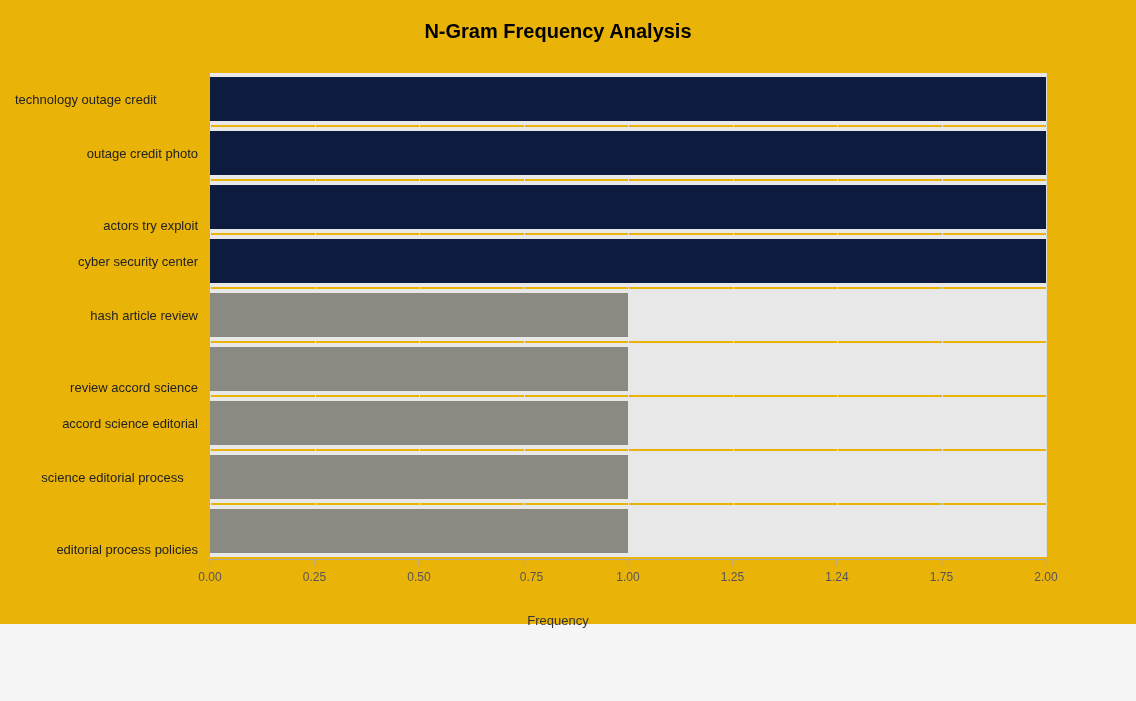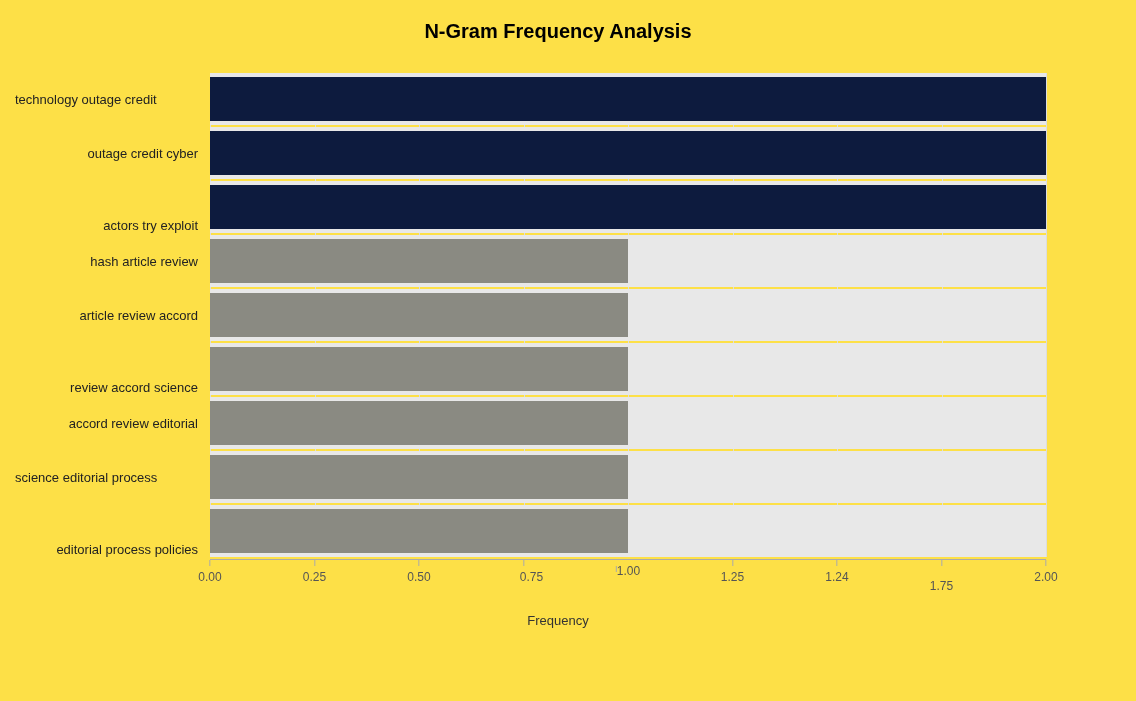--- a/index.html
+++ b/index.html
@@ -5,22 +5,22 @@
     * { box-sizing: border-box; margin: 0; padding: 0; }
     body {
       font-family: Arial, sans-serif;
       background: #f5f5f5;
       width: 1136px;
       height: 701px;
       overflow: hidden;
     }
     .chart-container {
       width: 1136px;
-      height: 701px;
-      background: #fde047;
+      height: 624px;
+      background: #eab308;
       padding: 20px 30px 60px 10px;
       position: relative;
     }
     .chart-title {
       text-align: center;
       font-size: 20px;
       font-weight: bold;
       margin-bottom: 30px;
       color: #000;
     }
@@ -78,57 +78,57 @@
       </div>
 
     <div class="bars-container" id="bars-container">
         <div style="display: flex; align-items: center; height: 52px; margin-bottom: 2px; position: relative;">
           <div style="position: absolute; right: 100%; width: 195px; text-align: left; padding-right: 12px; font-size: 13px; color: rgb(34, 34, 34); white-space: nowrap;">technology outage credit</div>
           <div style="flex: 1 1 0%; height: 100%; display: flex; align-items: center; background: rgb(232, 232, 232);">
             <div style="width: 100%; height: 44px; background: rgb(13, 27, 62);"></div>
           </div>
         </div>
         <div style="display: flex; align-items: center; height: 52px; margin-bottom: 2px; position: relative;">
-          <div style="position: absolute; right: 100%; width: 195px; text-align: right; padding-right: 12px; font-size: 13px; color: rgb(34, 34, 34); white-space: nowrap;">outage credit cyber</div>
+          <div style="position: absolute; right: 100%; width: 195px; text-align: right; padding-right: 12px; font-size: 13px; color: rgb(34, 34, 34); white-space: nowrap;">outage credit photo</div>
           <div style="flex: 1 1 0%; height: 100%; display: flex; align-items: center; background: rgb(232, 232, 232);">
             <div style="width: 100%; height: 44px; background: rgb(13, 27, 62);"></div>
           </div>
         </div>
         <div style="display: flex; align-items: flex-end; height: 52px; margin-bottom: 2px; position: relative;">
           <div style="position: absolute; right: 100%; width: 195px; text-align: right; padding-right: 12px; font-size: 13px; color: rgb(34, 34, 34); white-space: nowrap;">actors try exploit</div>
           <div style="flex: 1 1 0%; height: 100%; display: flex; align-items: center; background: rgb(232, 232, 232);">
             <div style="width: 100%; height: 44px; background: rgb(13, 27, 62);"></div>
           </div>
         </div>
         <div style="display: flex; align-items: center; height: 52px; margin-bottom: 2px; position: relative;">
-          <div style="position: absolute; right: 100%; width: 195px; text-align: right; padding-right: 12px; font-size: 13px; color: rgb(34, 34, 34); white-space: nowrap;">hash article review</div>
+          <div style="position: absolute; right: 100%; width: 195px; text-align: right; padding-right: 12px; font-size: 13px; color: rgb(34, 34, 34); white-space: nowrap;">cyber security center</div>
           <div style="flex: 1 1 0%; height: 100%; display: flex; align-items: center; background: rgb(232, 232, 232);">
-            <div style="width: 50%; height: 44px; background: rgb(138, 138, 130);"></div>
+            <div style="width: 100%; height: 44px; background: rgb(13, 27, 62);"></div>
           </div>
         </div>
         <div style="display: flex; align-items: center; height: 52px; margin-bottom: 2px; position: relative;">
-          <div style="position: absolute; right: 100%; width: 195px; text-align: right; padding-right: 12px; font-size: 13px; color: rgb(34, 34, 34); white-space: nowrap;">article review accord</div>
+          <div style="position: absolute; right: 100%; width: 195px; text-align: right; padding-right: 12px; font-size: 13px; color: rgb(34, 34, 34); white-space: nowrap;">hash article review</div>
           <div style="flex: 1 1 0%; height: 100%; display: flex; align-items: center; background: rgb(232, 232, 232);">
             <div style="width: 50%; height: 44px; background: rgb(138, 138, 130);"></div>
           </div>
         </div>
         <div style="display: flex; align-items: flex-end; height: 52px; margin-bottom: 2px; position: relative;">
           <div style="position: absolute; right: 100%; width: 195px; text-align: right; padding-right: 12px; font-size: 13px; color: rgb(34, 34, 34); white-space: nowrap;">review accord science</div>
           <div style="flex: 1 1 0%; height: 100%; display: flex; align-items: center; background: rgb(232, 232, 232);">
             <div style="width: 50%; height: 44px; background: rgb(138, 138, 130);"></div>
           </div>
         </div>
         <div style="display: flex; align-items: center; height: 52px; margin-bottom: 2px; position: relative;">
-          <div style="position: absolute; right: 100%; width: 195px; text-align: right; padding-right: 12px; font-size: 13px; color: rgb(34, 34, 34); white-space: nowrap;">accord review editorial</div>
+          <div style="position: absolute; right: 100%; width: 195px; text-align: right; padding-right: 12px; font-size: 13px; color: rgb(34, 34, 34); white-space: nowrap;">accord science editorial</div>
           <div style="flex: 1 1 0%; height: 100%; display: flex; align-items: center; background: rgb(232, 232, 232);">
             <div style="width: 50%; height: 44px; background: rgb(138, 138, 130);"></div>
           </div>
         </div>
         <div style="display: flex; align-items: center; height: 52px; margin-bottom: 2px; position: relative;">
-          <div style="position: absolute; right: 100%; width: 195px; text-align: left; font-size: 13px; color: rgb(34, 34, 34); white-space: nowrap;">science editorial process</div>
+          <div style="position: absolute; right: 100%; width: 195px; text-align: center; font-size: 13px; color: rgb(34, 34, 34); white-space: nowrap;">science editorial process</div>
           <div style="flex: 1 1 0%; height: 100%; display: flex; align-items: center; background: rgb(232, 232, 232);">
             <div style="width: 50%; height: 44px; background: rgb(138, 138, 130);"></div>
           </div>
         </div>
         <div style="display: flex; align-items: flex-end; height: 52px; margin-bottom: 2px; position: relative;">
           <div style="position: absolute; right: 100%; width: 195px; text-align: right; padding-right: 12px; font-size: 13px; color: rgb(34, 34, 34); white-space: nowrap;">editorial process policies</div>
           <div style="flex: 1 1 0%; height: 100%; display: flex; align-items: center; background: rgb(232, 232, 232);">
             <div style="width: 50%; height: 44px; background: rgb(138, 138, 130);"></div>
           </div>
         </div>
@@ -145,33 +145,33 @@
         <div style="font-size: 12px; color: rgb(85, 85, 85); margin-top: 4px;">0.25</div>
       </div>
       <div style="position: absolute; left: 25%; top: 0px; transform: translateX(-50%); display: flex; flex-direction: column; align-items: center;">
         <div style="width: 1px; height: 6px; background: rgb(170, 170, 170);"></div>
         <div style="font-size: 12px; color: rgb(85, 85, 85); margin-top: 4px;">0.50</div>
       </div>
       <div style="position: absolute; left: 37.5%; top: 0px; transform: translateX(-50%); display: flex; flex-direction: column; align-items: center;">
         <div style="width: 1px; height: 6px; background: rgb(170, 170, 170);"></div>
         <div style="font-size: 12px; color: rgb(85, 85, 85); margin-top: 4px; margin-left: 16px;">0.75</div>
       </div>
-      <div style="position: absolute; left: 50%; top: 0px; transform: translateX(-50%); display: flex; flex-direction: row; align-items: center;">
+      <div style="position: absolute; left: 50%; top: 0px; transform: translateX(-50%); display: flex; flex-direction: column; align-items: center;">
         <div style="width: 1px; height: 6px; background: rgb(170, 170, 170);"></div>
         <div style="font-size: 12px; color: rgb(85, 85, 85); margin-top: 4px;">1.00</div>
       </div>
       <div style="position: absolute; left: 62.5%; top: 0px; transform: translateX(-50%); display: flex; flex-direction: column; align-items: center;">
         <div style="width: 1px; height: 6px; background: rgb(170, 170, 170);"></div>
         <div style="font-size: 12px; color: rgb(85, 85, 85); margin-top: 4px;">1.25</div>
       </div>
       <div style="position: absolute; left: 75%; top: 0px; transform: translateX(-50%); display: flex; flex-direction: column; align-items: center;">
         <div style="width: 1px; height: 6px; background: rgb(170, 170, 170);"></div>
         <div style="font-size: 12px; color: rgb(85, 85, 85); margin-top: 4px;">1.24</div>
       </div>
-      <div style="position: absolute; left: 87.5%; top: 0px; transform: translateX(-50%); display: flex; flex-direction: column; align-items: center; gap: 9px;">
+      <div style="position: absolute; left: 87.5%; top: 0px; transform: translateX(-50%); display: flex; flex-direction: column; align-items: center;">
         <div style="width: 1px; height: 6px; background: rgb(170, 170, 170);"></div>
         <div style="font-size: 12px; color: rgb(85, 85, 85); margin-top: 4px;">1.75</div>
       </div>
       <div style="position: absolute; left: 100%; top: 0px; transform: translateX(-50%); display: flex; flex-direction: column; align-items: center;">
         <div style="width: 1px; height: 6px; background: rgb(170, 170, 170);"></div>
         <div style="font-size: 12px; color: rgb(85, 85, 85); margin-top: 4px;">2.00</div>
       </div>
     </div>
   <div class="x-axis-title">Frequency</div>
 </div>

